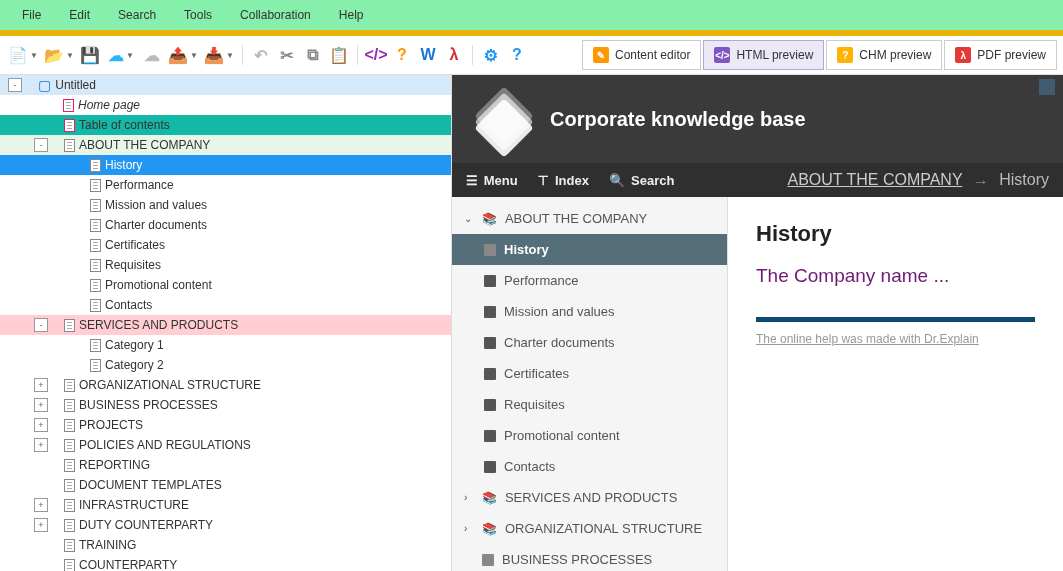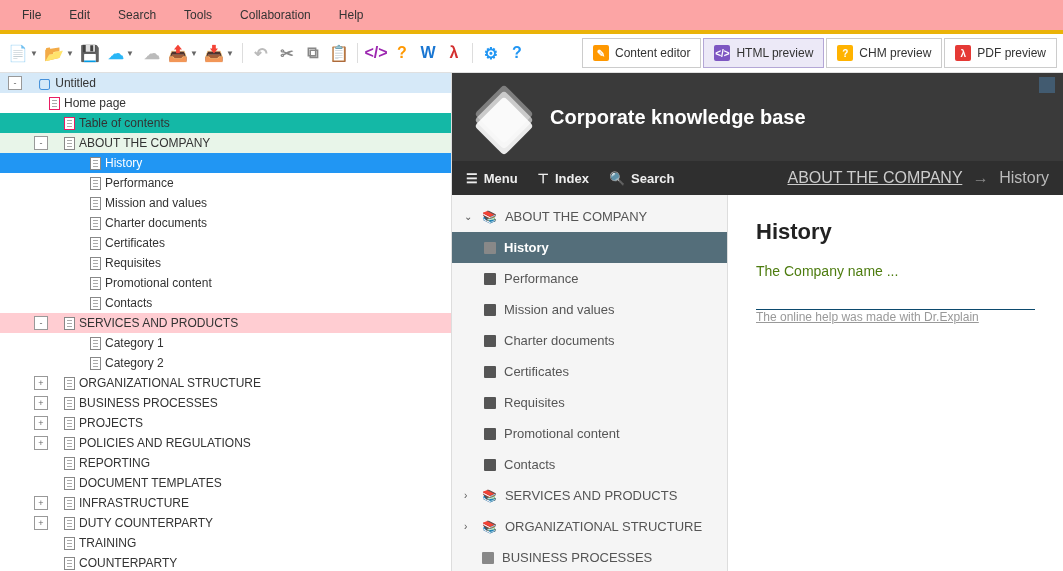--- a/index.html
+++ b/index.html
@@ -1,19 +1,19 @@
 <!DOCTYPE html>
 <html><head>
 <meta charset="utf-8">
 <style>
 * { box-sizing: border-box; margin: 0; padding: 0; }
 body { font-family: "Segoe UI", Tahoma, sans-serif; font-size: 12px; color: #333; background: #fff; width: 1063px; height: 571px; overflow: hidden; }
 
 
-.menubar { display: flex; padding: 4px 8px; background: #fca5a5; border-bottom: 4px solid #eab308; }
+.menubar { display: flex; padding: 4px 8px; background: #86efac; border-bottom: 6px solid #eab308; }
 .menubar .menu-item { padding: 4px 14px; cursor: pointer; }
 
 
 .toolbar { display: flex; align-items: center; padding: 4px 6px; background: #fff; border-bottom: 1px solid #e0e0e0; gap: 2px; }
 .toolbar .tb-btn { width: 24px; height: 24px; display: flex; align-items: center; justify-content: center; cursor: pointer; position: relative; }
 .toolbar .tb-btn.with-dd { width: 34px; }
 .toolbar .tb-btn .dd { font-size: 8px; color: #666; margin-left: 2px; }
 .toolbar .sep { width: 1px; height: 20px; background: #ddd; margin: 0 4px; }
 .toolbar-spacer { flex: 1; }
 .preview-tabs { display: flex; gap: 2px; margin-left: auto; }
@@ -65,22 +65,22 @@
 .ps-item { display: flex; align-items: center; padding: 8px 12px; font-size: 13px; color: #555; cursor: pointer; gap: 8px; }
 .ps-item.section { font-weight: 400; }
 .ps-item.child { padding-left: 32px; }
 .ps-item.active { background: #546e7a; color: #fff; font-weight: bold; }
 .ps-caret { font-size: 10px; width: 10px; display:inline-block; }
 .book-icon { width:12px; height:12px; background:#888; display:inline-block; border-radius:1px; }
 .book-icon.dark { background:#555; }
 
 .preview-content { flex: 1; padding: 24px 28px; }
 .preview-content h2 { font-size: 22px; font-weight: bold; margin-bottom: 18px; color:#222; }
-.preview-content p { font-size: 14px; color: #4d7c0f; margin-bottom: 30px; }
-.preview-content .footer { font-size: 12px; color: #999; border-top: 1px solid #0c4a6e; text-decoration: underline; cursor:pointer; }
+.preview-content p { font-size: 19px; color: #701a75; margin-bottom: 30px; }
+.preview-content .footer { font-size: 12px; color: #999; border-top: 5px solid #0c4a6e; padding-top: 10px; text-decoration: underline; cursor:pointer; }
 </style>
 </head>
 <body>
 
 <div class="menubar" id="menubar">
     <div class="menu-item">File</div>
     <div class="menu-item">Edit</div>
     <div class="menu-item">Search</div>
     <div class="menu-item">Tools</div>
     <div class="menu-item">Collaboration</div>
@@ -172,21 +172,21 @@
 
 <div class="main">
   <div class="left-pane">
     <div class="tree" id="tree">
         <div class="tree-row root" style="padding-left: 8px;">
           <span class="tree-toggle">-</span>
           <span class="lock-icon"></span>
           <span style="color: rgb(25, 118, 210); font-size: 14px; margin-right: 4px;">▢</span>
           <span>Untitled</span>
         </div>
-        <div class="tree-row" style="padding-left: 19px;">
+        <div class="tree-row" style="padding-left: 33px; font-style: italic;">
           <span class="tree-spacer"></span>
           <span class="lock-icon"></span>
           <span class="doc-icon" style="border-color: rgb(233, 30, 99);"></span>
           <span>Home page</span>
         </div>
         <div class="tree-row highlight-yellow" style="padding-left: 34px;">
           <span class="tree-spacer"></span>
           <span class="lock-icon"></span>
           <span class="doc-icon" style="border-color: rgb(233, 30, 99);"></span>
           <span>Table of contents</span>

